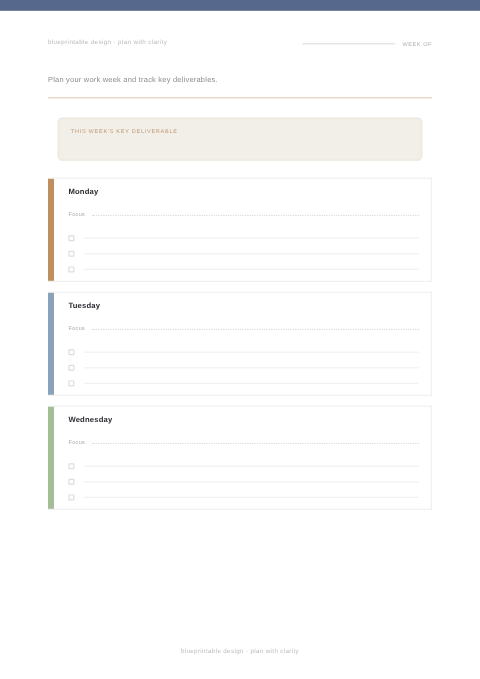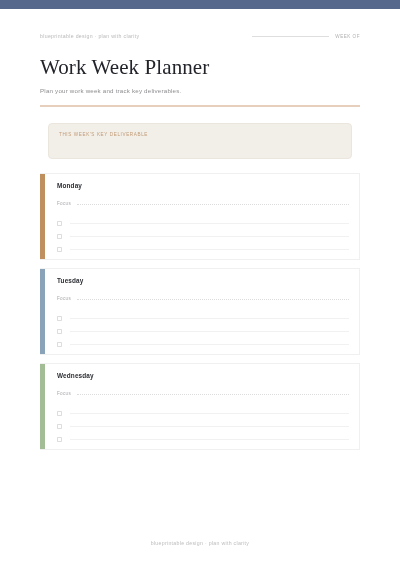--- a/index.html
+++ b/index.html
@@ -189,21 +189,20 @@
 
   <div class="meta-row">
     <div class="brand-line">blueprintable design  ·   plan with clarity</div>
     <div class="weekof">
       <div class="weekof-rule"></div>
       <div class="weekof-label">WEEK OF</div>
     </div>
   </div>
 
   <div class="title-block">
-    <h1 class="page-title">Work Week Planner</h1>
     <div class="page-subtitle">Plan your work week and track key deliverables.</div>
     <div class="title-rule" style="background: rgb(230, 207, 188);"></div>
   </div>
 
   <div class="banner" style="background: rgb(242, 239, 233);">
     <div class="banner-label" style="color: rgb(192, 154, 116);">THIS WEEK'S KEY DELIVERABLE</div>
   </div>
 
   <div class="days">
 

